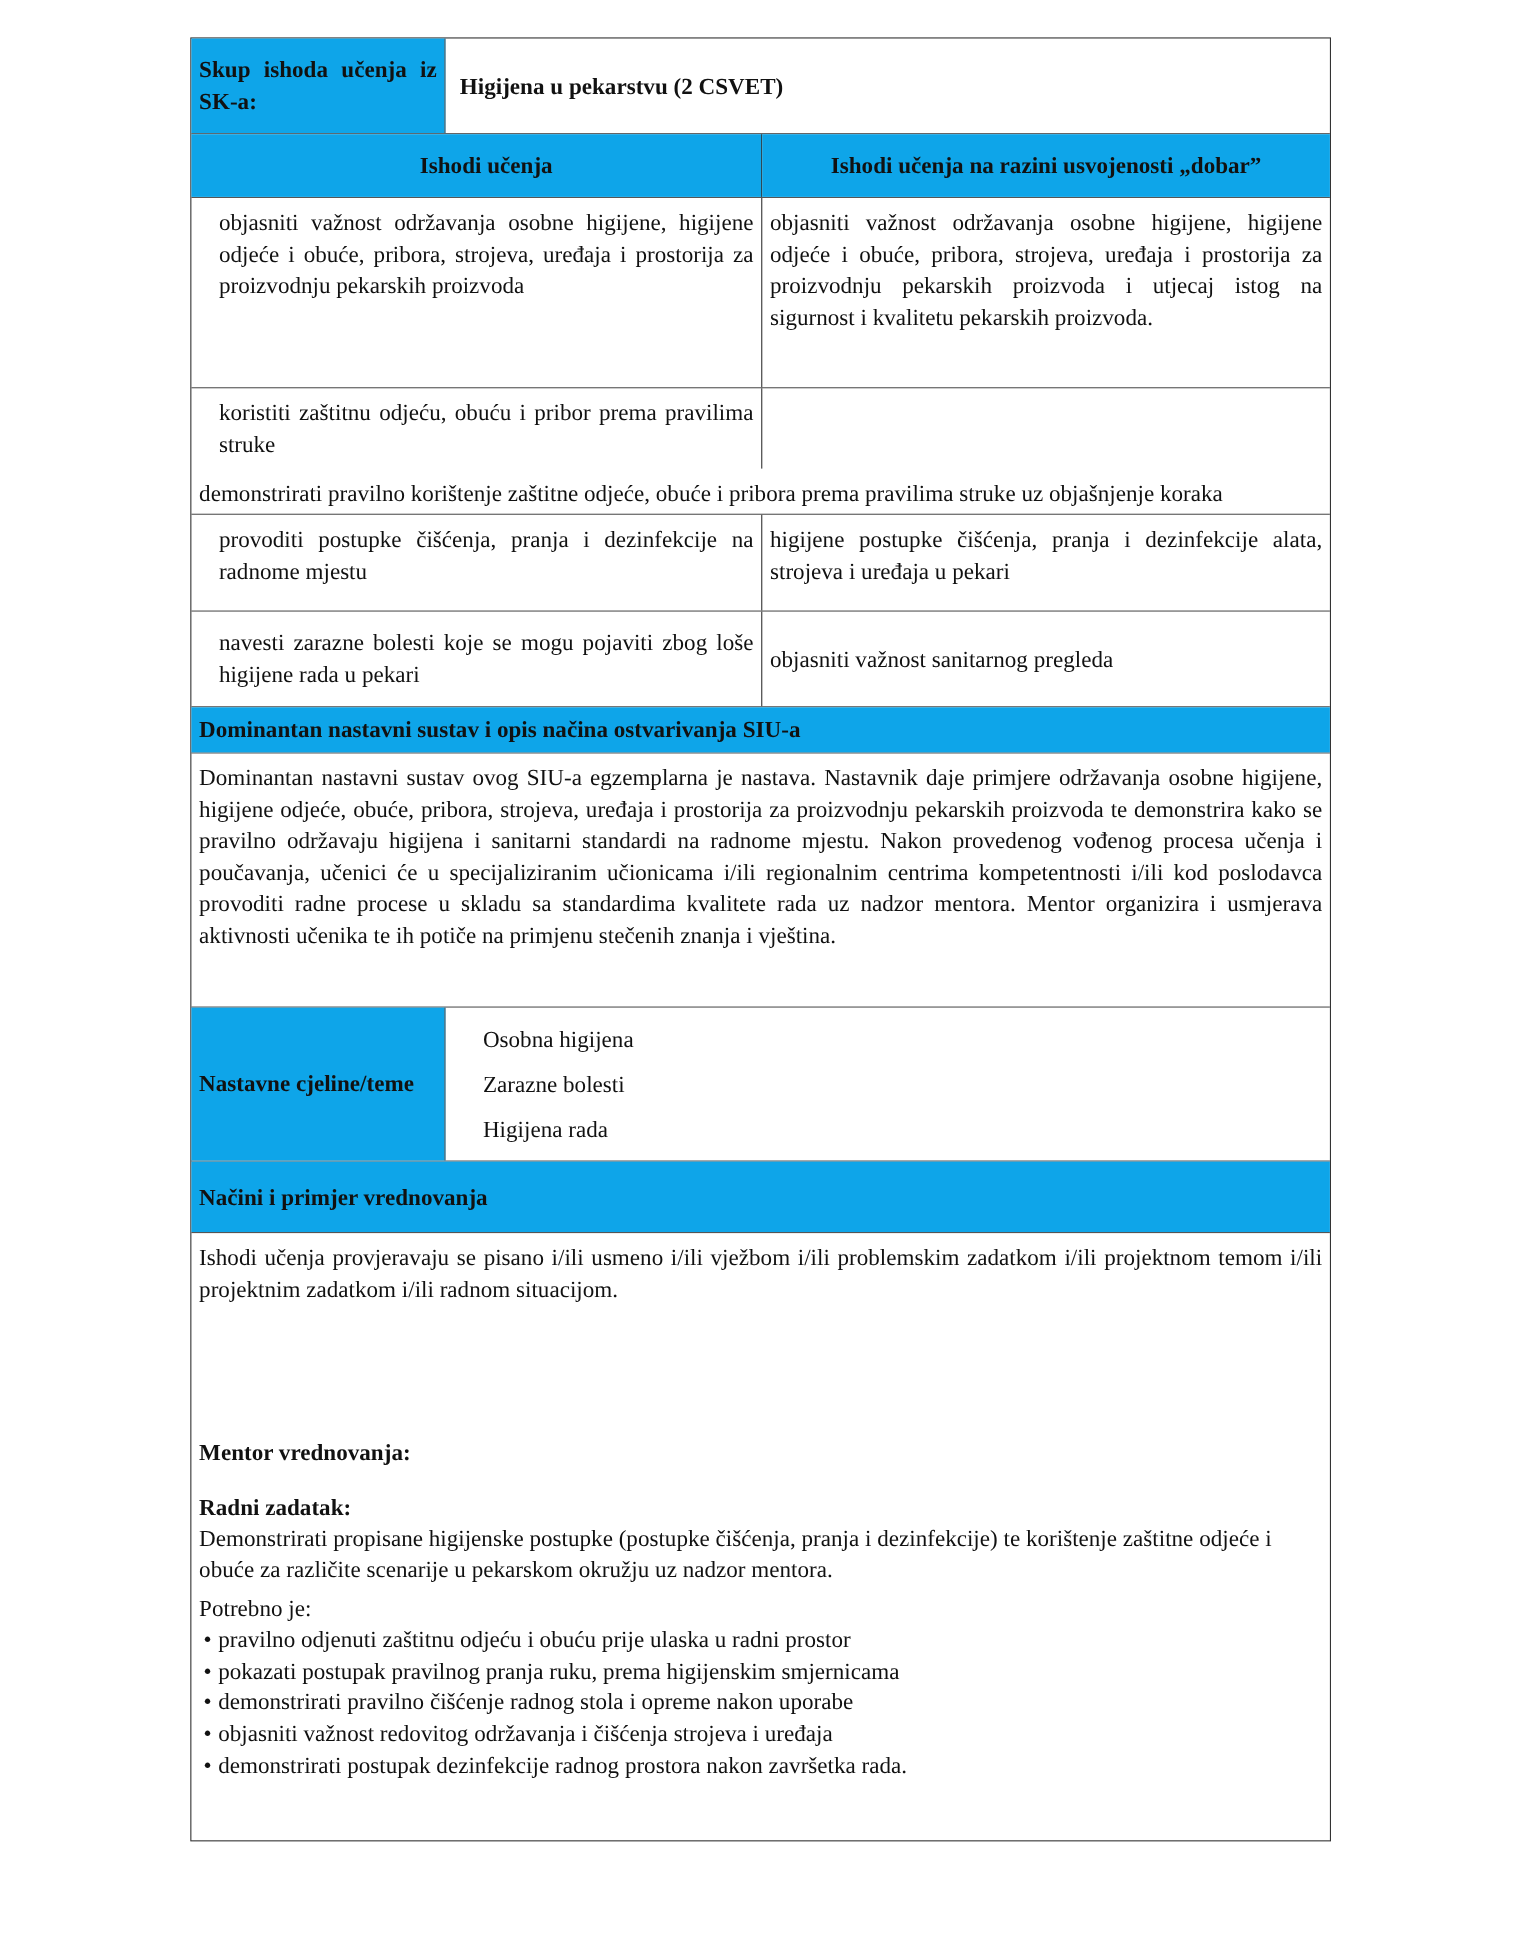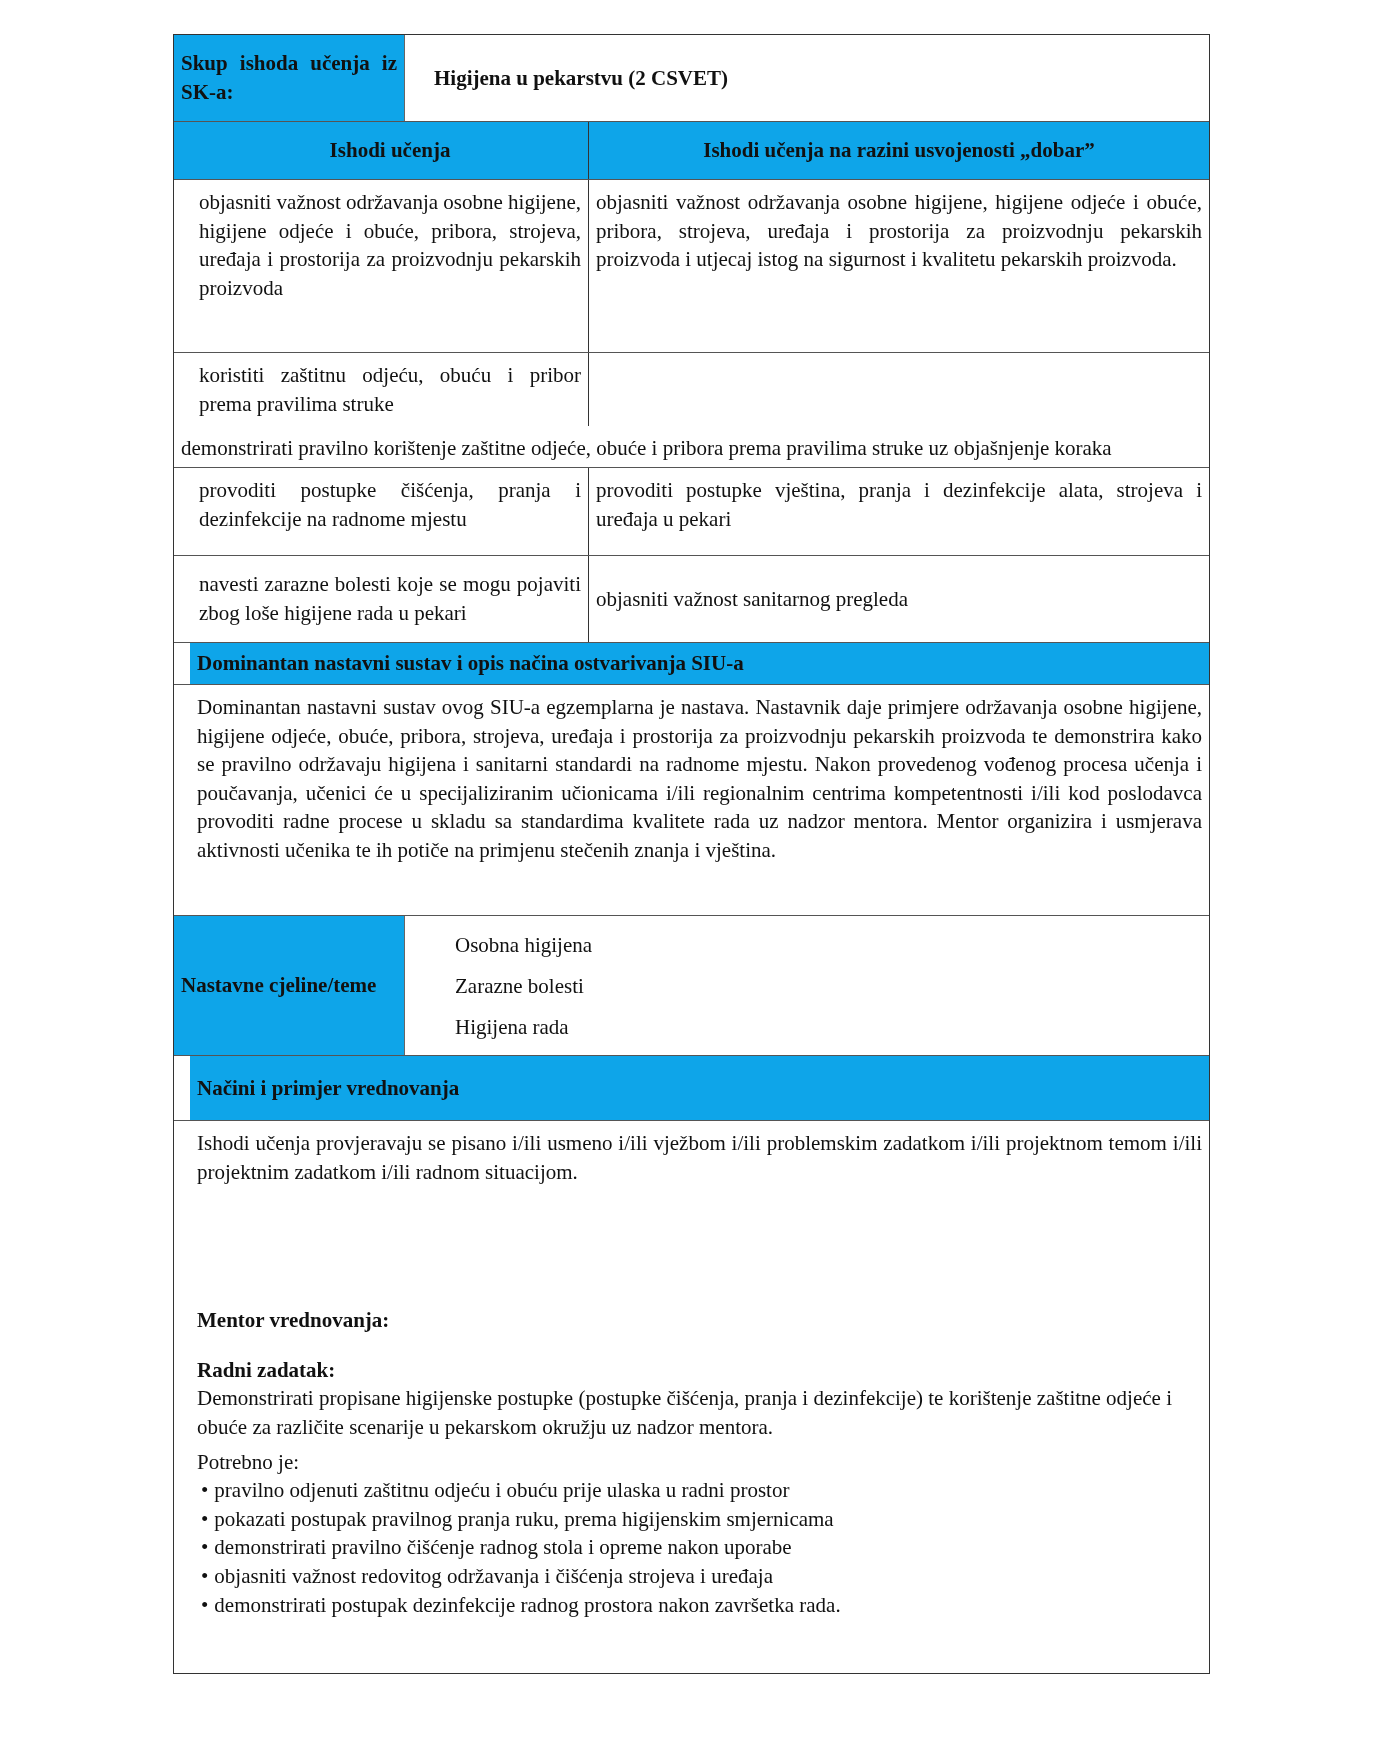--- a/index.html
+++ b/index.html
@@ -6,23 +6,23 @@
   body { width:1386px; height:1759px; position:relative; font-family:"Liberation Serif", "DejaVu Serif", serif; color:#111; }
   .doc { position:absolute; left:173px; top:34px; width:1037px; border:1.5px solid #333; box-sizing:border-box; }
   .row { display:flex; border-bottom:1.5px solid #555; box-sizing:border-box; }
   .row:last-child { border-bottom:none; }
   .cell { box-sizing:border-box; padding:8px 7px; font-size:21px; line-height:28.6px; }
   .blue { background:#0ea5e9; }
   .b { font-weight:bold; }
   .just { text-align:justify; text-align-last:left; }
   .vcenter { display:flex; align-items:center; }
   .c-label { width:231px; border-right:1.5px solid #666; }
-  .c-half-l { width:415px; border-right:1.5px solid #333;padding-left:25px; }
+  .c-half-l { width:519px; border-right:1.5px solid #333;padding-left:25px; }
   .c-half-r { flex:1; }
-  .c-rest { flex:1;margin-left:16px; }
+  .c-rest { flex:1; }
   .center { justify-content:center; text-align:center; }
   ul.tasks { list-style:none; margin:0; padding:0 0 0 4px; }
   ul.tasks li::before { content:"\2022"; margin-right:6px; }
   .topics div { height:41px; line-height:41px; }
 </style>
 </head>
 <body>
 
 <div class="doc">
 
@@ -43,21 +43,21 @@
     <div class="cell just c-half-r">objasniti važnost održavanja osobne higijene, higijene odjeće i obuće, pribora, strojeva, uređaja i prostorija za proizvodnju pekarskih proizvoda i utjecaj istog na sigurnost i kvalitetu pekarskih proizvoda.</div>
   </div>
 
   <div class="row" style="height:115px;flex-direction:column;">
     <div class="cell just c-half-l">koristiti zaštitnu odjeću, obuću i pribor prema pravilima struke</div>
     <div class="cell just c-half-r">demonstrirati pravilno korištenje zaštitne odjeće, obuće i pribora prema pravilima struke uz objašnjenje koraka</div>
   </div>
 
   <div class="row" style="height:88px;">
     <div class="cell just c-half-l">provoditi postupke čišćenja, pranja i dezinfekcije na radnome mjestu</div>
-    <div class="cell just c-half-r">provoditi postupke vještina, pranja i dezinfekcije alata, strojeva i uređaja u pekari</div>
+    <div class="cell just c-half-r">higijene postupke čišćenja, pranja i dezinfekcije alata, strojeva i uređaja u pekari</div>
   </div>
 
   <div class="row" style="height:87px;">
     <div class="cell just c-half-l vcenter">
         <span style="display:block;width:100%;text-align:justify;">navesti zarazne bolesti koje se mogu pojaviti zbog loše higijene rada u pekari</span>
       </div>
     <div class="cell just c-half-r vcenter">objasniti važnost sanitarnog pregleda</div>
   </div>
 
   <div class="row" style="height:42px;justify-content:center;">

